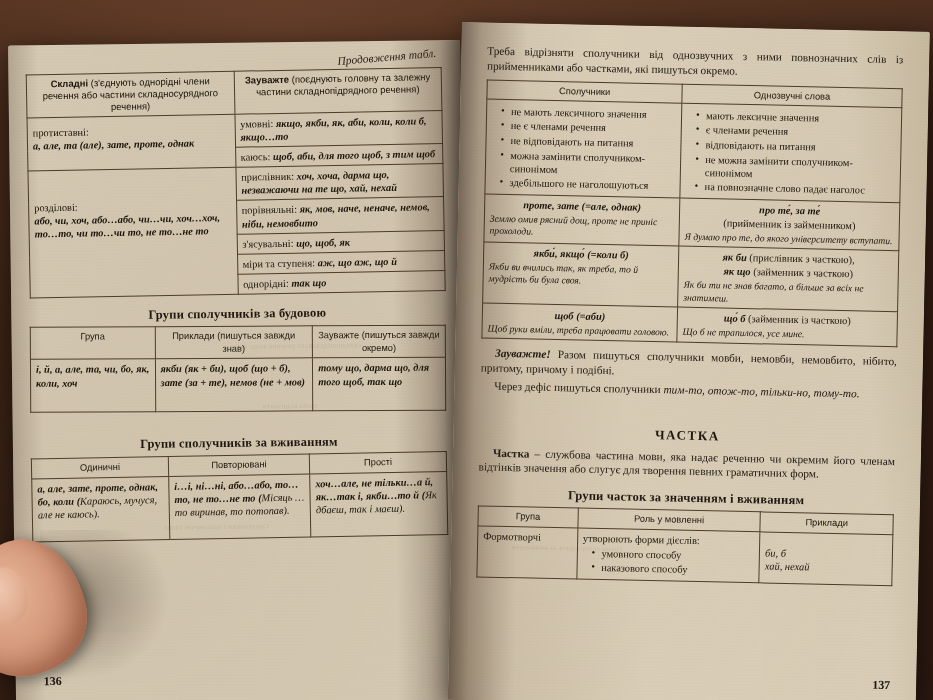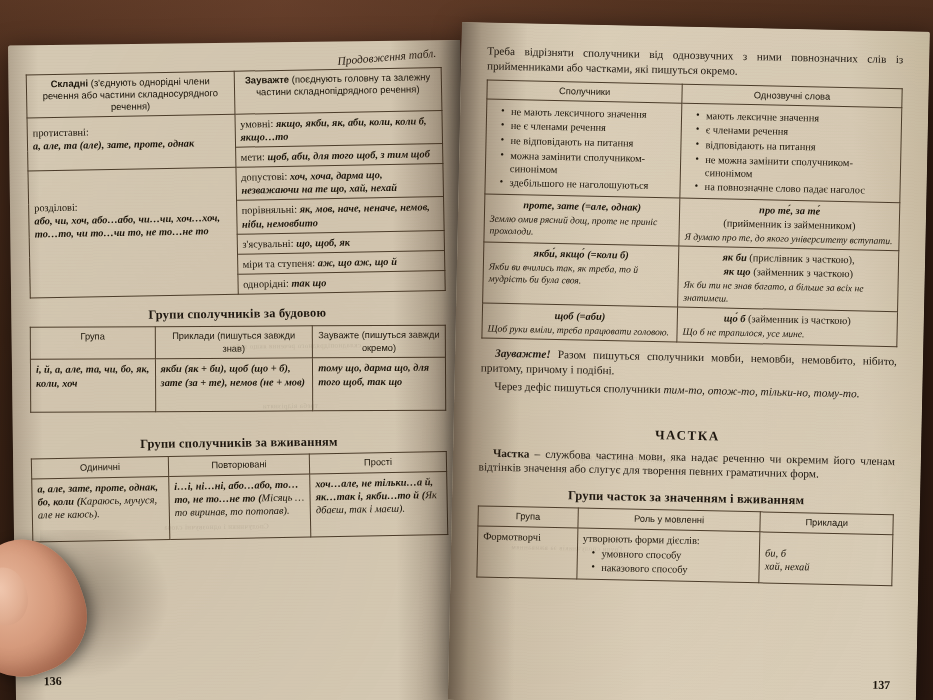--- a/index.html
+++ b/index.html
@@ -196,31 +196,31 @@
               <span class="lbl">протиставні:</span><br>
               <span class="bi">а, але, та (але), зате, проте, однак</span>
             </td>
             <td>
               <span class="lbl">умовні:</span>
               <span class="bi">якщо, якби, як, аби, коли, коли б, якщо…то</span>
             </td>
           </tr>
           <tr>
             <td>
-              <span class="lbl">мети:</span>
+              <span class="lbl">каюсь:</span>
               <span class="bi">щоб, аби, для того щоб, з тим щоб</span>
             </td>
           </tr>
           <tr>
             <td rowspan="5" style="padding-top:30px;">
               <span class="lbl">розділові:</span><br>
               <span class="bi">або, чи, хоч, або…або, чи…чи, хоч…хоч, то…то, чи то…чи то, не то…не то</span>
             </td>
             <td>
-              <span class="lbl">допустові:</span>
+              <span class="lbl">прислівник:</span>
               <span class="bi">хоч, хоча, дарма що, незважаючи на те що, хай, нехай</span>
             </td>
           </tr>
           <tr>
             <td>
               <span class="lbl">порівняльні:</span>
               <span class="bi">як, мов, наче, неначе, немов, ніби, немовбито</span>
             </td>
           </tr>
           <tr>

